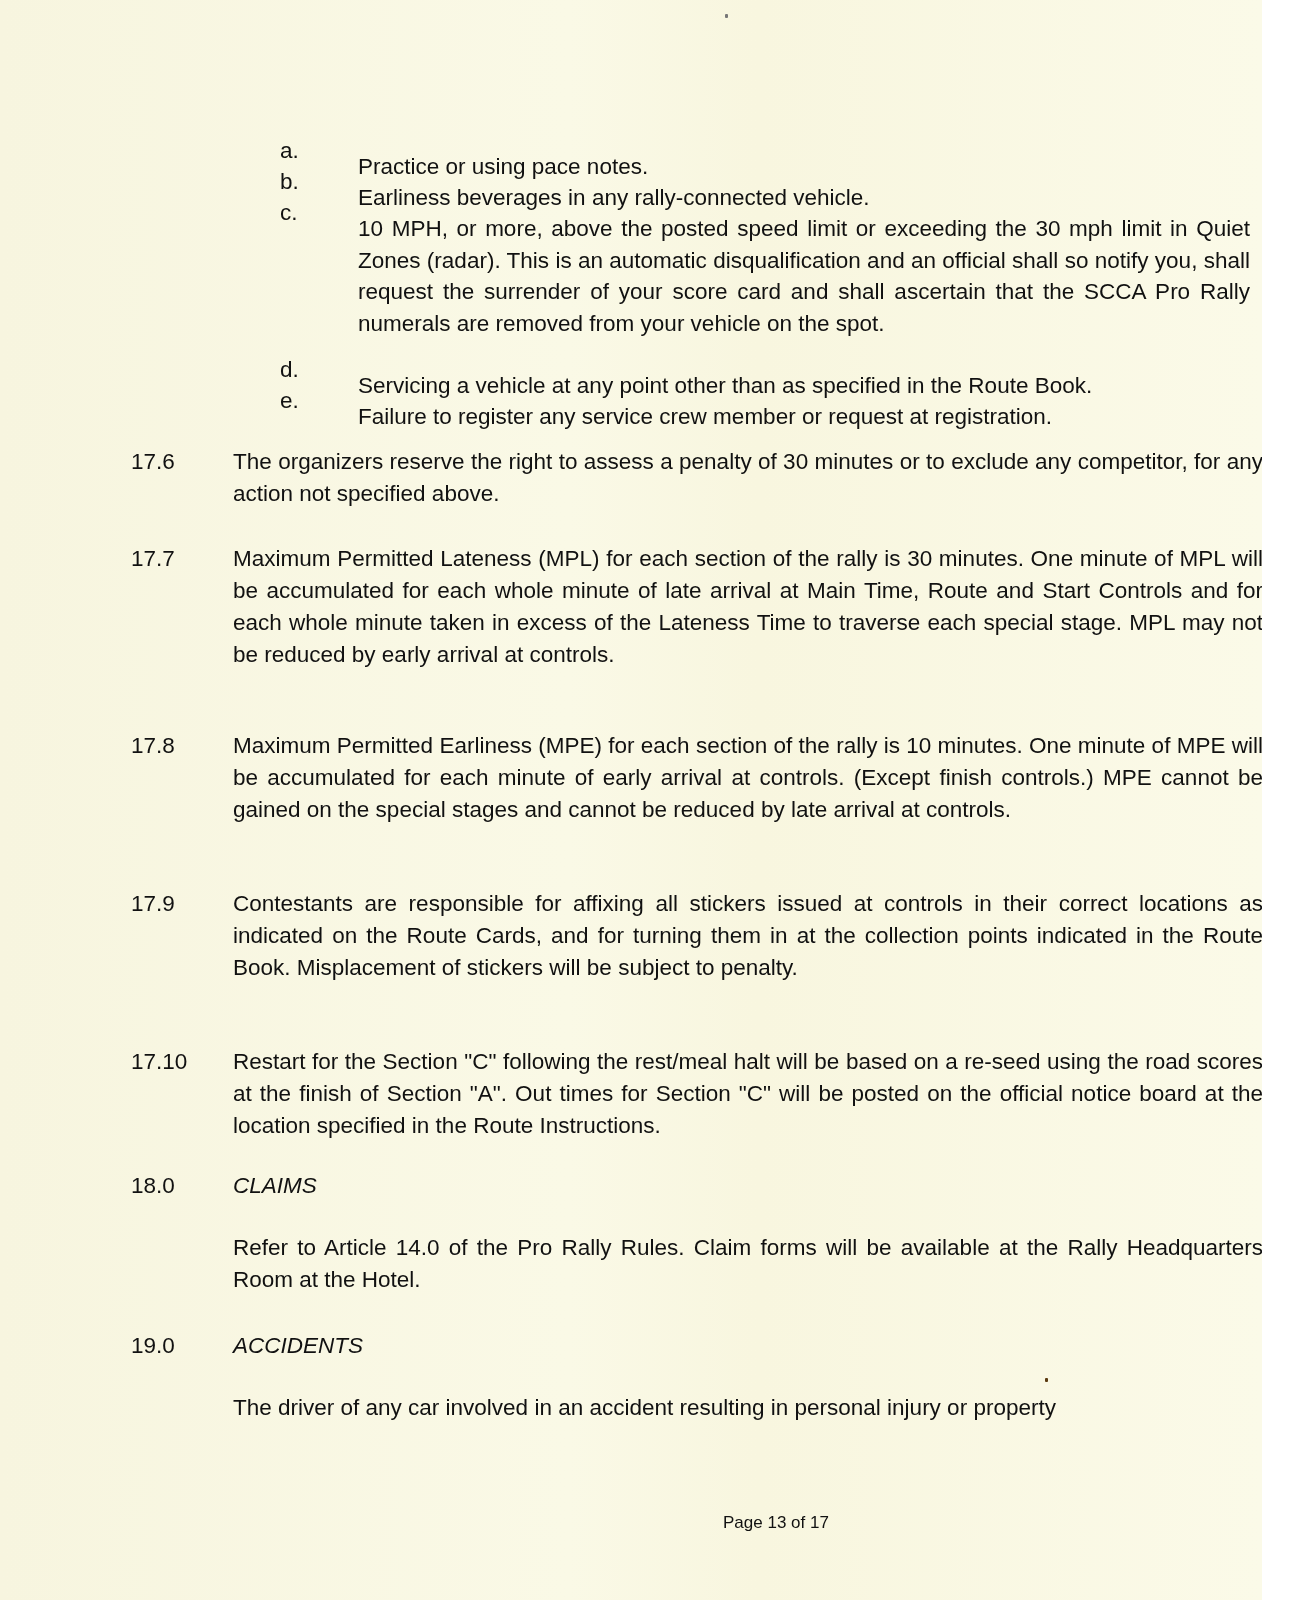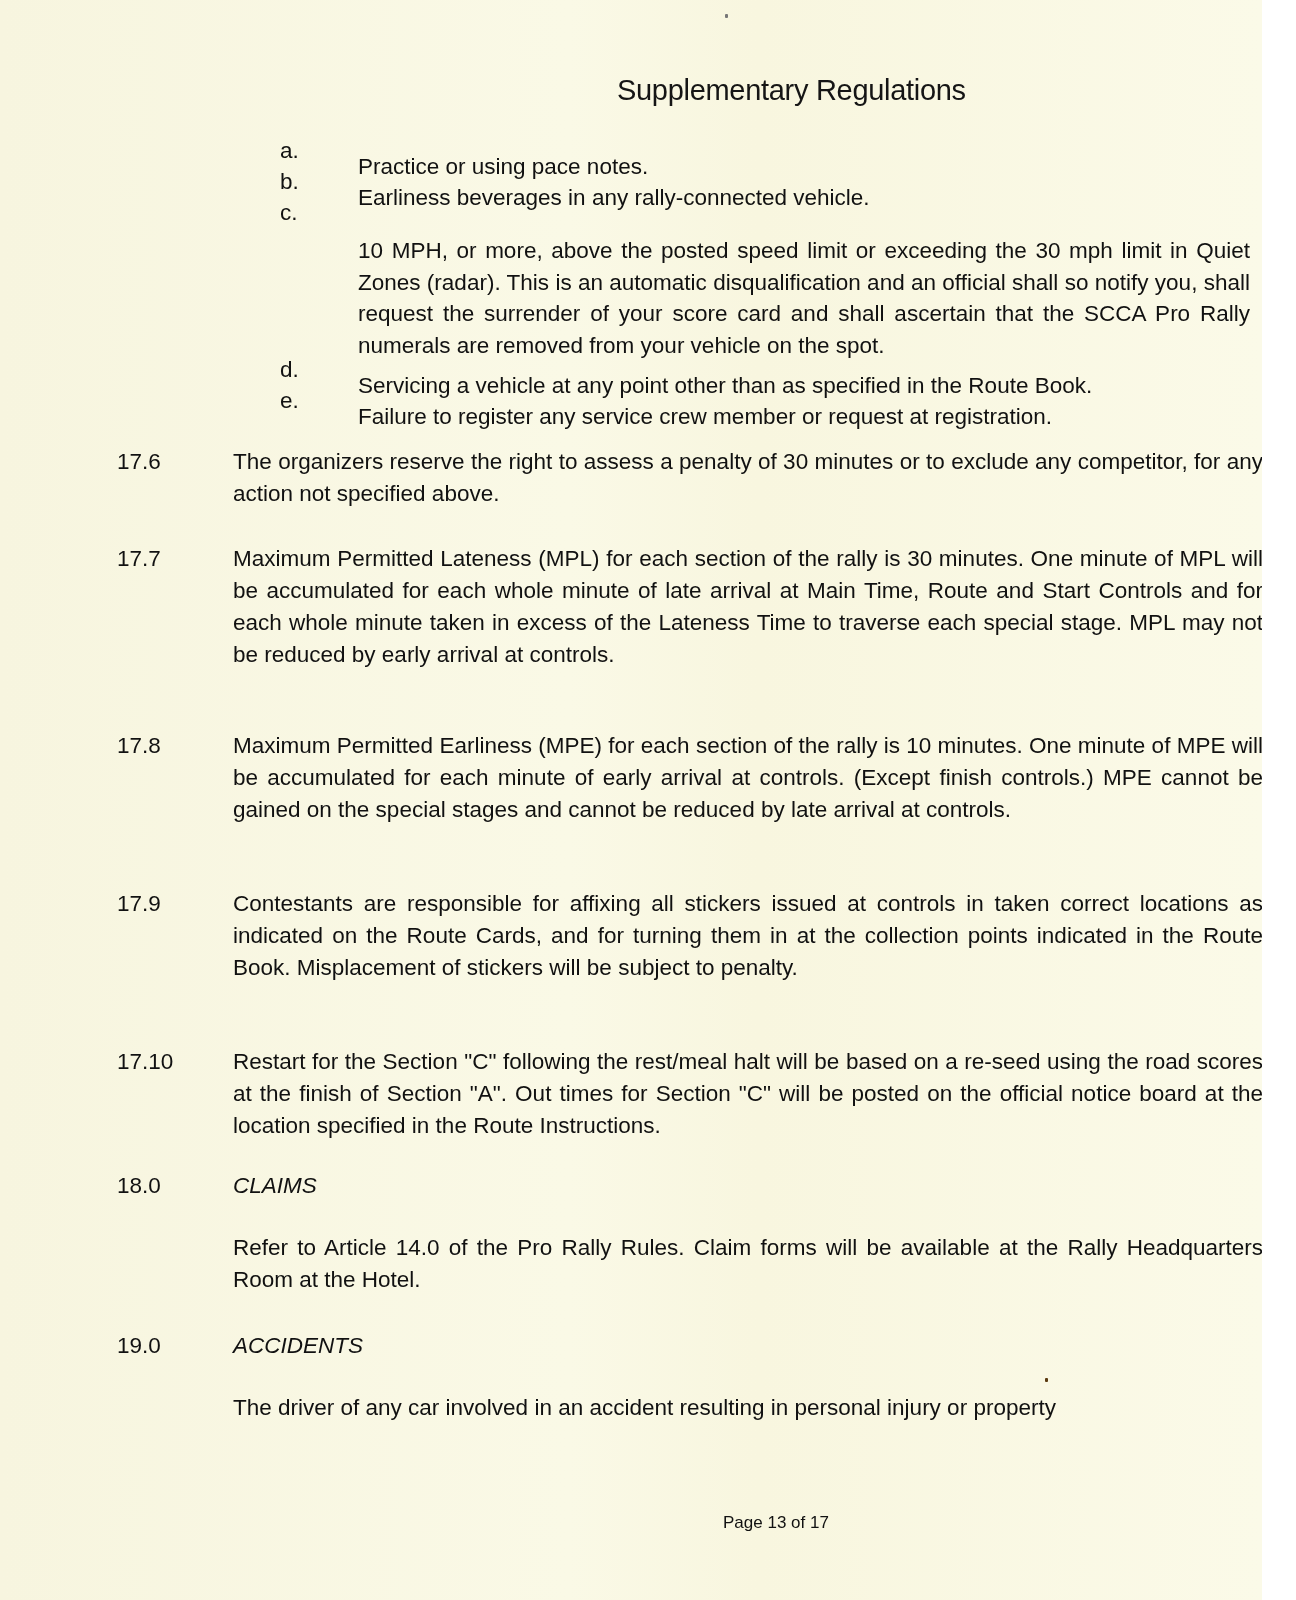--- a/index.html
+++ b/index.html
@@ -60,21 +60,21 @@
     }
     .section {
       position: absolute;
       left: 0;
       width: 1262px;
       font-size: 22.5px;
       line-height: 32px;
     }
     .sec-num {
       position: absolute;
-      left: 117px;
+      left: 131px;
       top: 0;
     }
     .sec-text {
       position: absolute;
       left: 233px;
       top: 0;
       width: 1030px;
       text-align: justify;
       text-align-last: left;
     }
@@ -96,33 +96,32 @@
       height: 4px;
       background: #5a3a10;
       border-radius: 1px;
     }
   </style>
 </head>
 <body>
 
 <div class="page">
 
-  <div class="title">Supplementary Regulations</div>
 
   <div class="list-item" style="top:135px;">
     <span class="list-letter">a.</span>
     <span class="list-text">Practice or using pace notes.</span>
   </div>
   <div class="list-item" style="top:166px;">
     <span class="list-letter">b.</span>
     <span class="list-text">Earliness beverages in any rally-connected vehicle.</span>
   </div>
   <div class="list-item" style="top:197px;">
     <span class="list-letter">c.</span>
-    <span class="list-text" style="line-height:31.5px;margin-top:22px;">10 MPH, or more, above the posted speed limit or exceeding the 30 mph limit in Quiet Zones (radar).  This is an automatic disqualification and an official shall so notify you, shall request the surrender of your score card and shall ascertain that the SCCA Pro Rally numerals are removed from your vehicle on the spot.</span>
+    <span class="list-text" style="line-height:31.5px;">10 MPH, or more, above the posted speed limit or exceeding the 30 mph limit in Quiet Zones (radar).  This is an automatic disqualification and an official shall so notify you, shall request the surrender of your score card and shall ascertain that the SCCA Pro Rally numerals are removed from your vehicle on the spot.</span>
   </div>
   <div class="list-item" style="top:354px;">
     <span class="list-letter">d.</span>
     <span class="list-text">Servicing a vehicle at any point other than as specified in the Route Book.</span>
   </div>
   <div class="list-item" style="top:385px;">
     <span class="list-letter">e.</span>
     <span class="list-text">Failure to register any service crew member or request at registration.</span>
   </div>
 
@@ -136,21 +135,21 @@
     <span class="sec-text">Maximum Permitted Lateness (MPL) for each section of the rally is 30 minutes. One minute of MPL will be accumulated for each whole minute of late arrival at Main Time, Route and Start Controls and for each whole minute taken in excess of the Lateness Time to traverse each special stage.  MPL may not be reduced by early arrival at controls.</span>
   </div>
 
   <div class="section" style="top:730px;">
     <span class="sec-num">17.8</span>
     <span class="sec-text">Maximum Permitted Earliness (MPE) for each section of the rally is 10 minutes. One minute of MPE will be accumulated for each minute of early arrival at controls. (Except finish controls.)  MPE cannot be gained on the special stages and cannot be reduced by late arrival at controls.</span>
   </div>
 
   <div class="section" style="top:888px;">
     <span class="sec-num">17.9</span>
-    <span class="sec-text">Contestants are responsible for affixing all stickers issued at controls in taken correct locations as indicated on the Route Cards, and for turning them in at the collection points indicated in the Route Book.   Misplacement of stickers will be subject to penalty.</span>
+    <span class="sec-text">Contestants are responsible for affixing all stickers issued at controls in their correct locations as indicated on the Route Cards, and for turning them in at the collection points indicated in the Route Book.   Misplacement of stickers will be subject to penalty.</span>
   </div>
 
   <div class="section" style="top:1046px;">
     <span class="sec-num">17.10</span>
     <span class="sec-text">Restart for the Section "C" following the rest/meal halt will be based on a re-seed using the road scores at the finish of Section "A".  Out times for Section "C" will be posted on the official notice board at the location specified in the Route Instructions.</span>
   </div>
 
   <div class="section" style="top:1170px;">
     <span class="sec-num">18.0</span>
     <span class="sec-text heading">CLAIMS</span>

